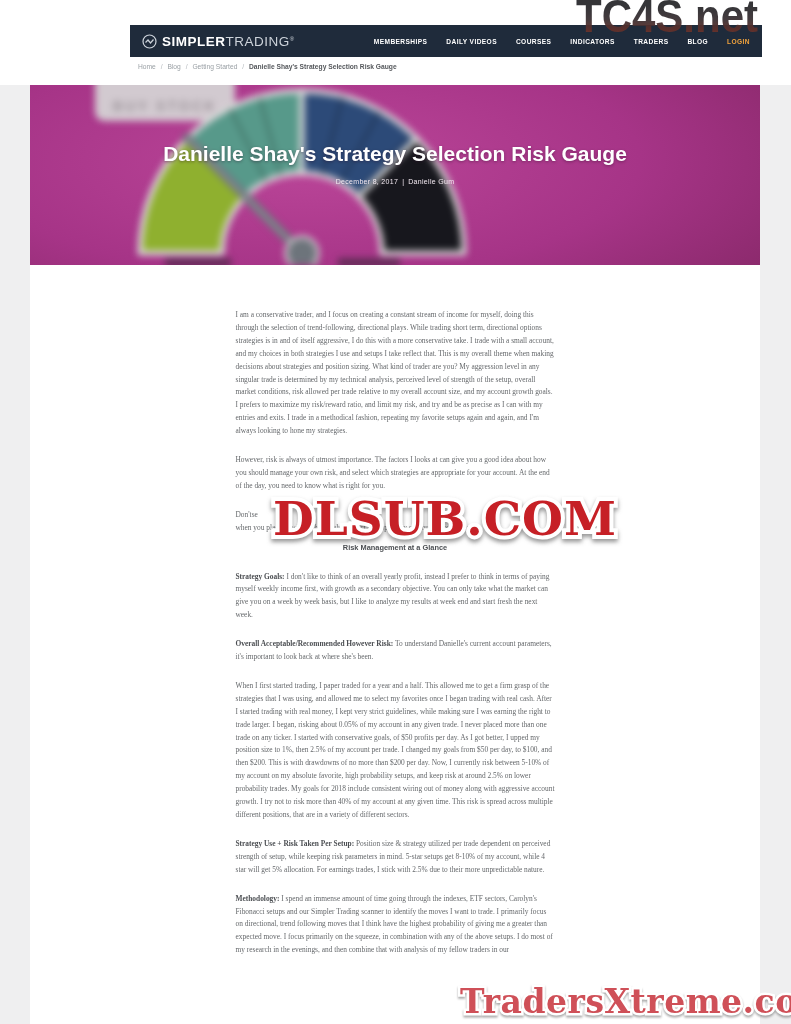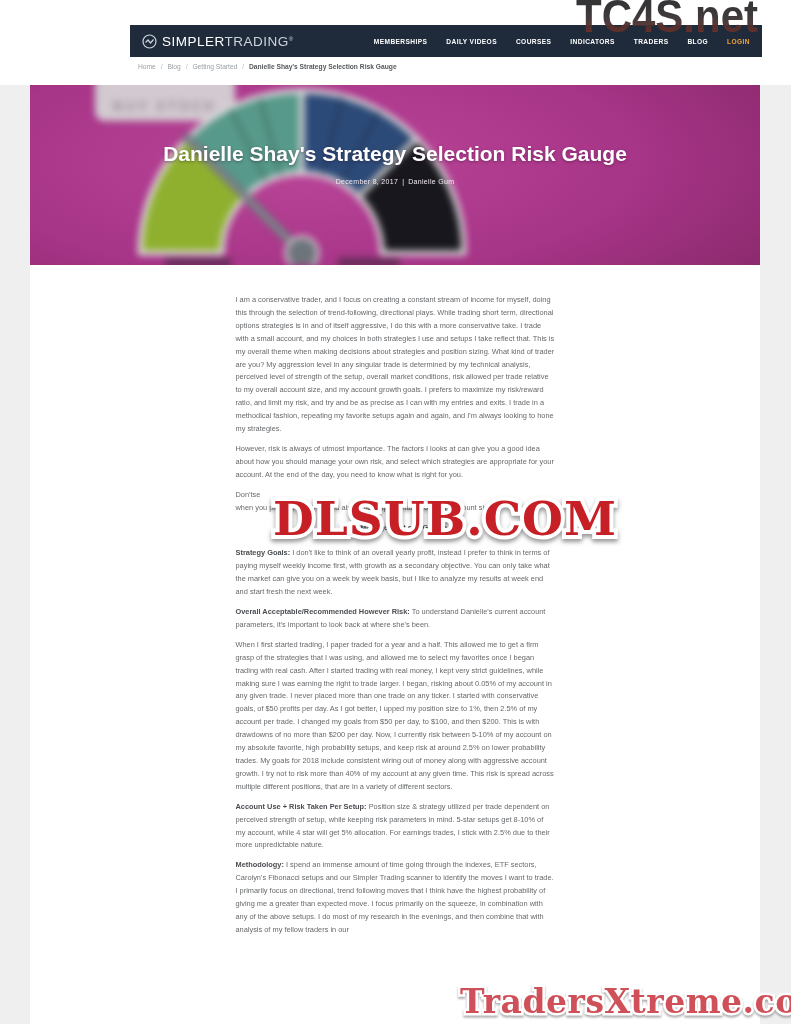--- a/index.html
+++ b/index.html
@@ -7,21 +7,21 @@
        font-family:"Liberation Sans",sans-serif;-webkit-font-smoothing:antialiased;}
   .page{position:absolute;inset:0;}
 
   
   .header-zone{position:absolute;top:0;left:0;right:0;height:85px;background:#ffffff;}
   .topbar{position:absolute;left:130px;top:25px;width:632px;height:32px;background:#1f2b3b;
           display:flex;align-items:center;padding:0 12px;box-sizing:border-box;z-index:5;}
   .logo{display:flex;align-items:center;gap:5px;cursor:pointer;}
   .logo svg{display:block;}
   .logo-text{font-size:13.5px;letter-spacing:.5px;color:#fff;}
-  .logo-bold{font-weight:normal;}
+  .logo-bold{font-weight:bold;}
   .logo-light{font-weight:400;color:#cdd3da;}
   .logo-reg{font-size:6px;color:#cdd3da;vertical-align:super;}
   .nav{margin-left:auto;display:flex;align-items:center;gap:19px;}
   .nav-item{font-size:6.6px;font-weight:bold;letter-spacing:.4px;color:#ffffff;cursor:pointer;white-space:nowrap;}
   .nav-item.login{color:#f2a33c;}
 
   
   .breadcrumb{position:absolute;left:138px;top:63px;font-size:6.7px;color:#9aa0a5;z-index:5;}
   .breadcrumb .sep{margin:0 3px;color:#b5babe;}
   .crumb{cursor:pointer;}
@@ -40,21 +40,21 @@
   .gauge-svg{position:absolute;left:0;top:0;}
   .hero-blip{position:absolute;height:9px;background:#2a2430;opacity:.55;border-radius:2px;bottom:-2px;}
   .hero-overlay{position:absolute;inset:0;z-index:3;text-align:center;color:#fff;}
   .hero-title{margin-top:53px;font-size:21px;line-height:31px;font-weight:600;
               text-shadow:0 1px 3px rgba(40,10,35,.4);}
   .hero-meta{margin-top:9px;font-size:7px;color:#f3e9f1;letter-spacing:.3px;}
   .hero-meta .pipe{margin:0 4px;}
 
   
   .article{width:319px;margin:0 auto;padding-top:28px;font-size:7.4px;line-height:12.9px;color:#65686b;}
-  .article p{margin:1px 0 7px 0;}
+  .article p{margin:16px 0 7px 0;font-family:Liberation Serif, serif;}
   .article .lead{font-weight:bold;color:#4b4e52;}
   .hgroup{margin:0 0 13px 0;}
   .h-bold{font-weight:bold;color:#4b4e52;text-align:center;}
   .p3-line1{display:flex;}
 
   
   .wm-top{position:absolute;left:576px;top:-7px;z-index:60;
           font-family:"Liberation Sans",sans-serif;font-weight:900;font-size:42px;line-height:1;
           letter-spacing:0px;transform:scaleY(1.12);transform-origin:top left;
           color:#353133;opacity:.95;white-space:nowrap;}
@@ -149,21 +149,21 @@
           <span>se</span>
         </span>
         <span>when you place it, which should also reflect appropriately on your account size.</span>
       </p>
       <div class="hgroup">
         <div class="h-bold">Risk Management at a Glance</div>
       </div>
       <p><span class="lead">Strategy Goals:</span><span> I don't like to think of an overall yearly profit, instead I prefer to think in terms of paying myself weekly income first, with growth as a secondary objective. You can only take what the market can give you on a week by week basis, but I like to analyze my results at week end and start fresh the next week.</span></p>
       <p><span class="lead">Overall Acceptable/Recommended However Risk:</span><span> To understand Danielle's current account parameters, it's important to look back at where she's been.</span></p>
       <p>When I first started trading, I paper traded for a year and a half. This allowed me to get a firm grasp of the strategies that I was using, and allowed me to select my favorites once I began trading with real cash. After I started trading with real money, I kept very strict guidelines, while making sure I was earning the right to trade larger. I began, risking about 0.05% of my account in any given trade. I never placed more than one trade on any ticker. I started with conservative goals, of $50 profits per day. As I got better, I upped my position size to 1%, then 2.5% of my account per trade. I changed my goals from $50 per day, to $100, and then $200. This is with drawdowns of no more than $200 per day. Now, I currently risk between 5-10% of my account on my absolute favorite, high probability setups, and keep risk at around 2.5% on lower probability trades. My goals for 2018 include consistent wiring out of money along with aggressive account growth. I try not to risk more than 40% of my account at any given time. This risk is spread across multiple different positions, that are in a variety of different sectors.</p>
-      <p><span class="lead">Account Use + Risk Taken Per Setup:</span><span> Position size &amp; strategy utilized per trade dependent on perceived strength of setup, while keeping risk parameters in mind. 5-star setups get 8-10% of my account, while 4 star will get 5% allocation. For earnings trades, I stick with 2.5% due to their more unpredictable nature.</span></p>
+      <p><span class="lead">Strategy Use + Risk Taken Per Setup:</span><span> Position size &amp; strategy utilized per trade dependent on perceived strength of setup, while keeping risk parameters in mind. 5-star setups get 8-10% of my account, while 4 star will get 5% allocation. For earnings trades, I stick with 2.5% due to their more unpredictable nature.</span></p>
       <p><span class="lead">Methodology:</span><span> I spend an immense amount of time going through the indexes, ETF sectors, Carolyn's Fibonacci setups and our Simpler Trading scanner to identify the moves I want to trade. I primarily focus on directional, trend following moves that I think have the highest probability of giving me a greater than expected move. I focus primarily on the squeeze, in combination with any of the above setups. I do most of my research in the evenings, and then combine that with analysis of my fellow traders in our</span></p>
     </div>
   </div>
 
   <div class="wm-top">TC4S.net</div>
 
   <svg class="wm-mid" width="410" height="66" viewBox="0 0 410 66">
     <text x="205" y="49" text-anchor="middle" font-family="DejaVu Serif, serif" font-weight="bold" font-size="47" letter-spacing="1" fill="#c62026" stroke="#ffffff" stroke-width="8" paint-order="stroke">DLSUB.COM</text>
   </svg>
 

